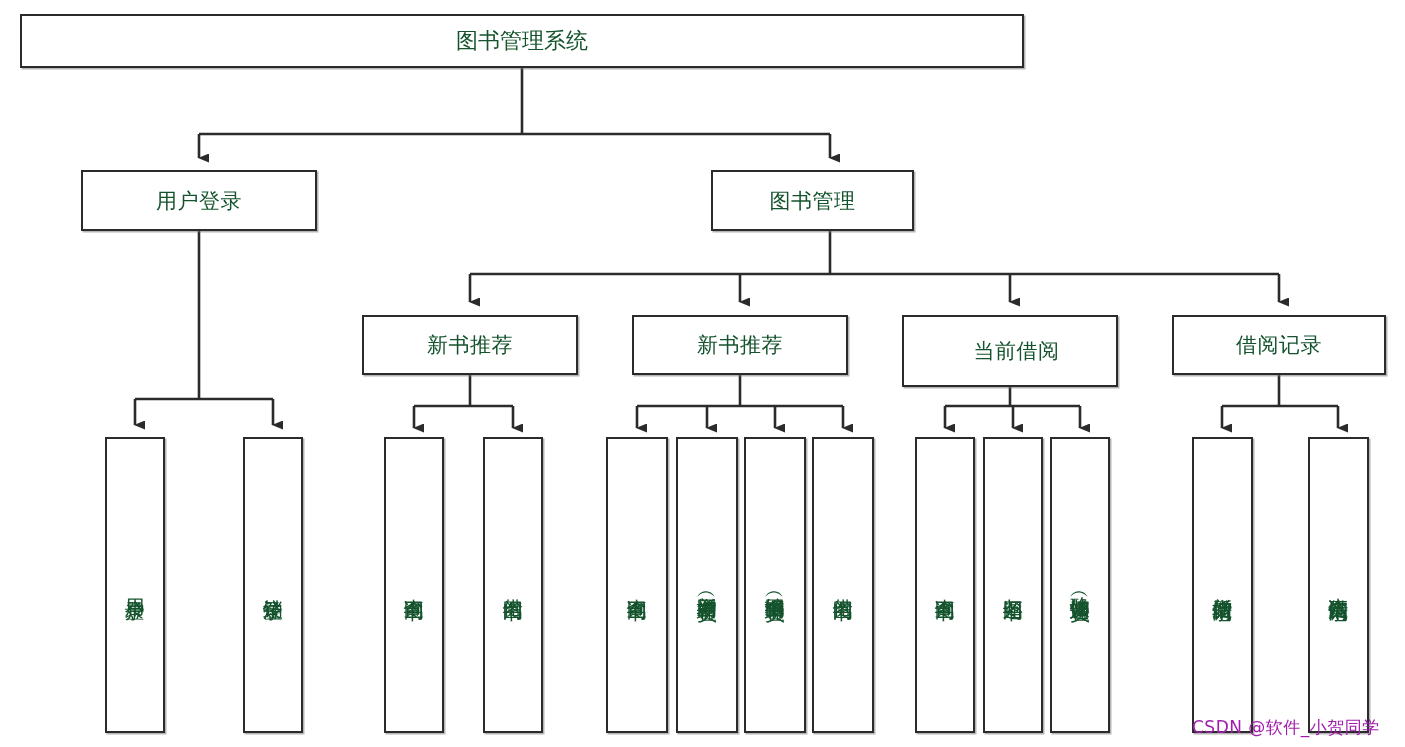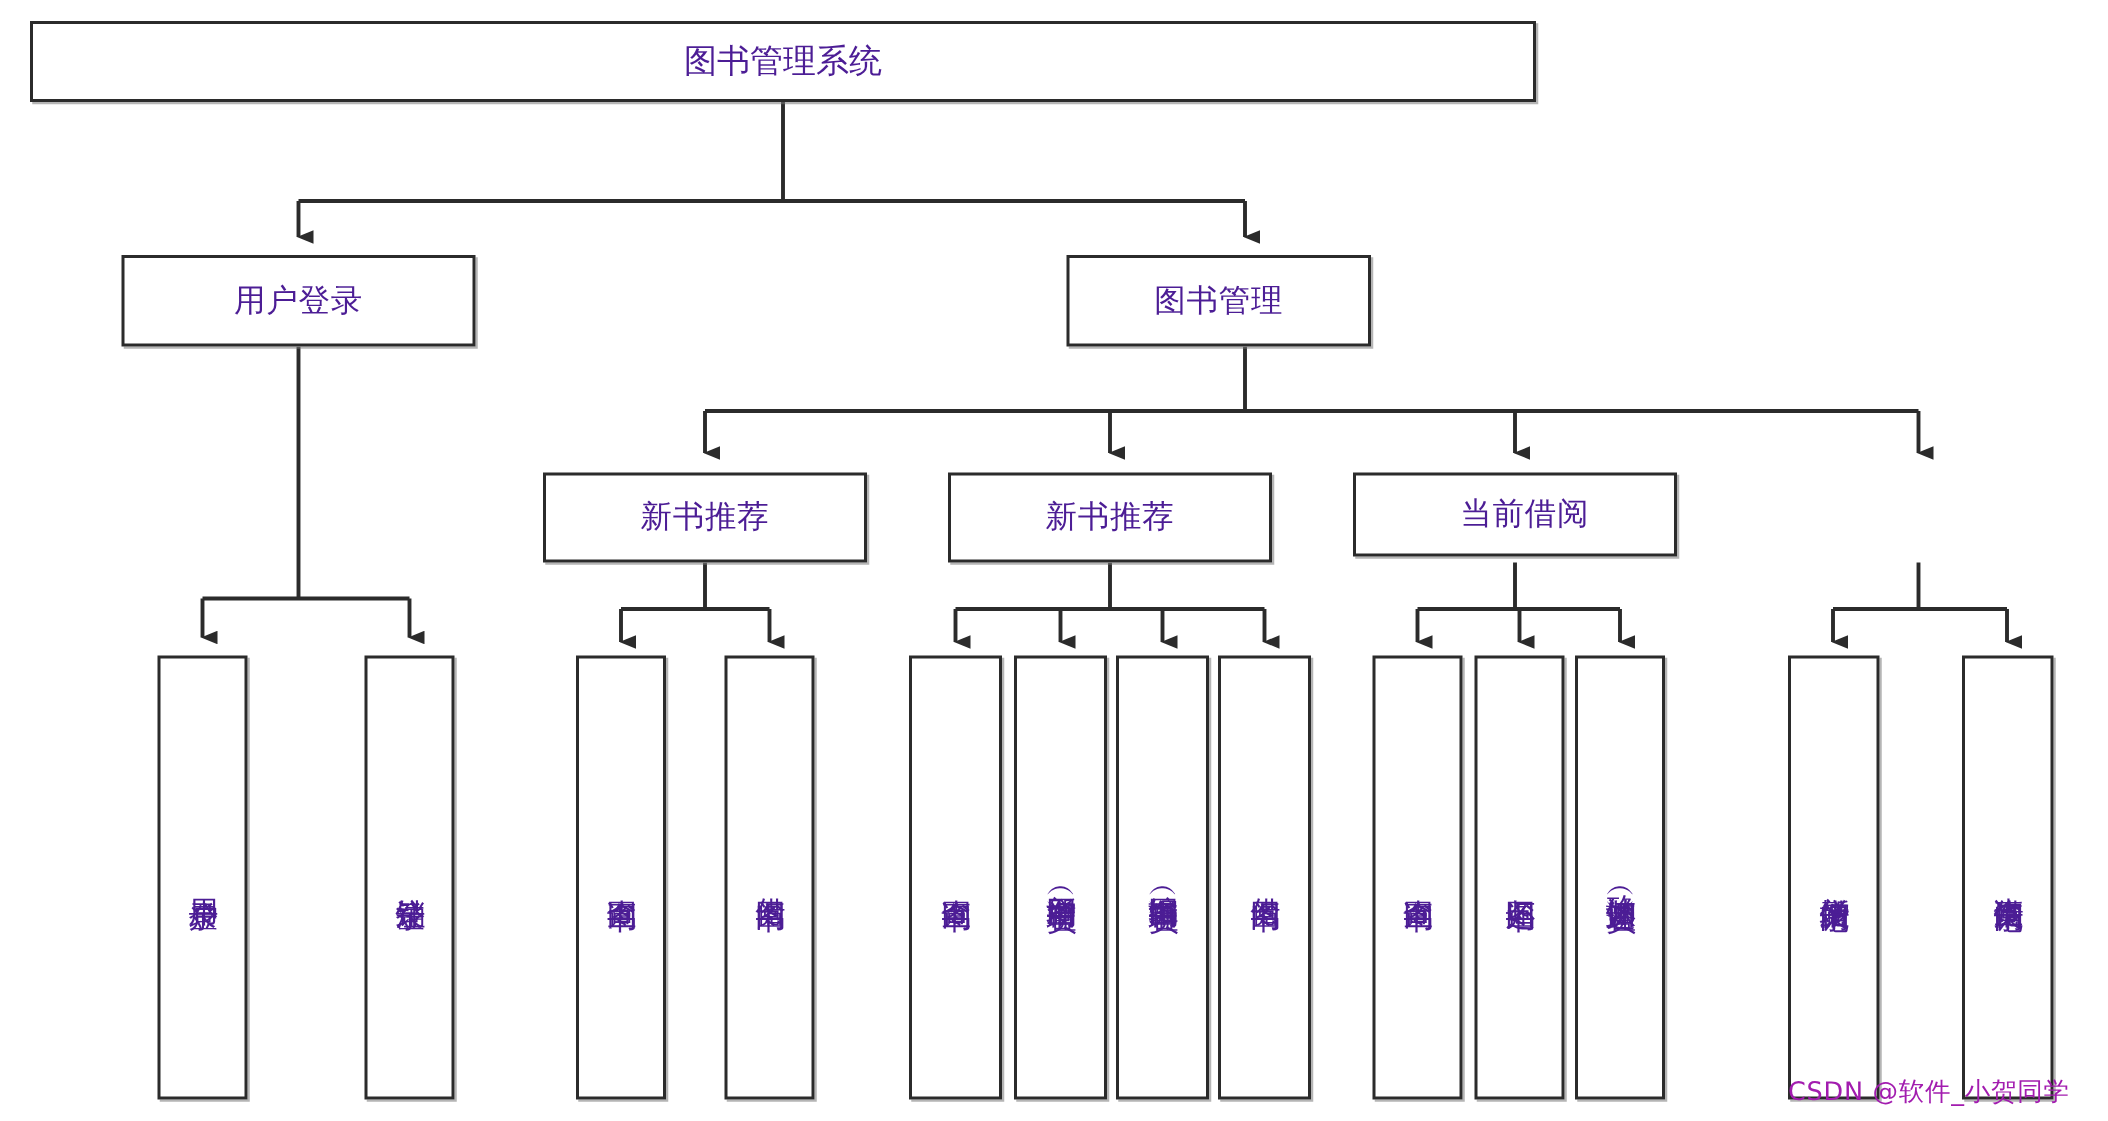--- a/index.html
+++ b/index.html
@@ -22,21 +22,21 @@
     left: 0;
     top: 0;
     width: 1405px;
     height: 747px;
   }
   .node {
     position: absolute;
     box-sizing: border-box;
     border: 2px solid #2b2b2b;
     background: #ffffff;
-    color: #4c1d95;
+    color: #14532d;
     display: flex;
     align-items: center;
     justify-content: center;
     text-align: center;
     box-shadow: 1.5px 1.5px 0 0 rgba(120,120,120,0.55);
   }
   .node.h {
     font-size: 21px;
     line-height: 1.2;
     letter-spacing: 0.5px;
@@ -131,22 +131,25 @@
   <div class="node h" style="left:711px; top:170px; width:203px; height:61px;">
     <span>图书管理</span>
   </div>
 
   <div class="node h" style="left:362px; top:315px; width:216px; height:60px;">
     <span>新书推荐</span>
   </div>
   <div class="node h" style="left:632px; top:315px; width:216px; height:60px;">
     <span>新书推荐</span>
   </div>
-  <div class="node h" style="left:902px; top:315px; width:216px; height:56px;padding-left:13px;">
+  <div class="node h" style="left:902px; top:315px; width:216px; height:72px;padding-left:13px;">
     <span>当前借阅</span>
+  </div>
+  <div class="node h" style="left:1172px; top:315px; width:214px; height:60px;">
+    <span>借阅记录</span>
   </div>
 
   <div class="node v" style="left:105px; top:437px; width:60px; height:296px;">
     <span class="vtext">用户登录</span>
   </div>
   <div class="node v" style="left:243px; top:437px; width:60px; height:296px;">
     <span class="vtext">注销登录</span>
   </div>
 
   <div class="node v" style="left:384px; top:437px; width:60px; height:296px;">

